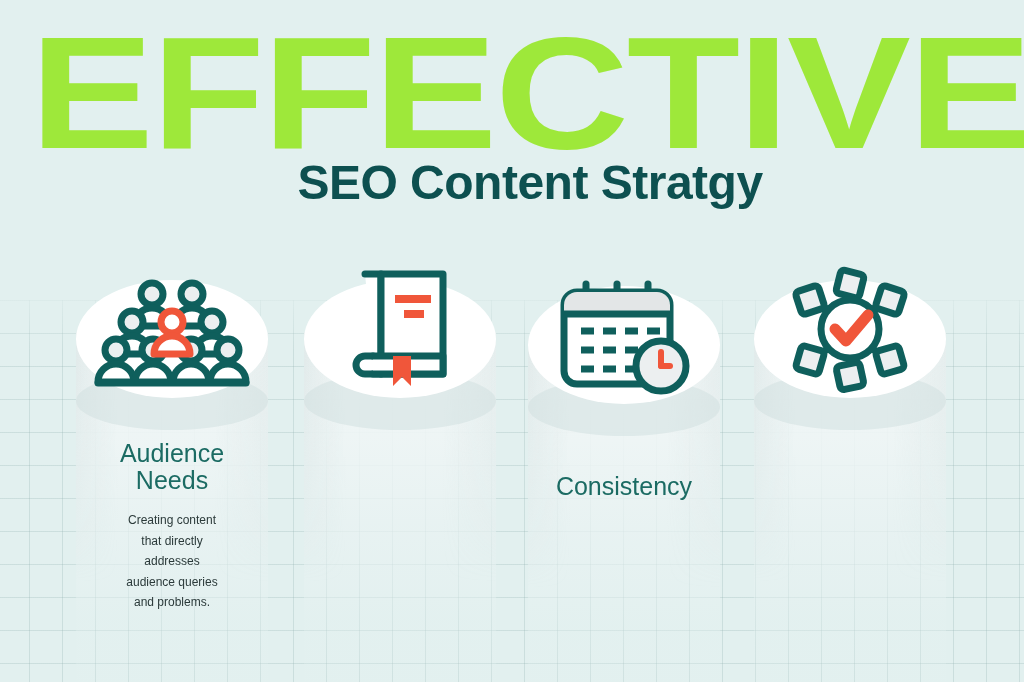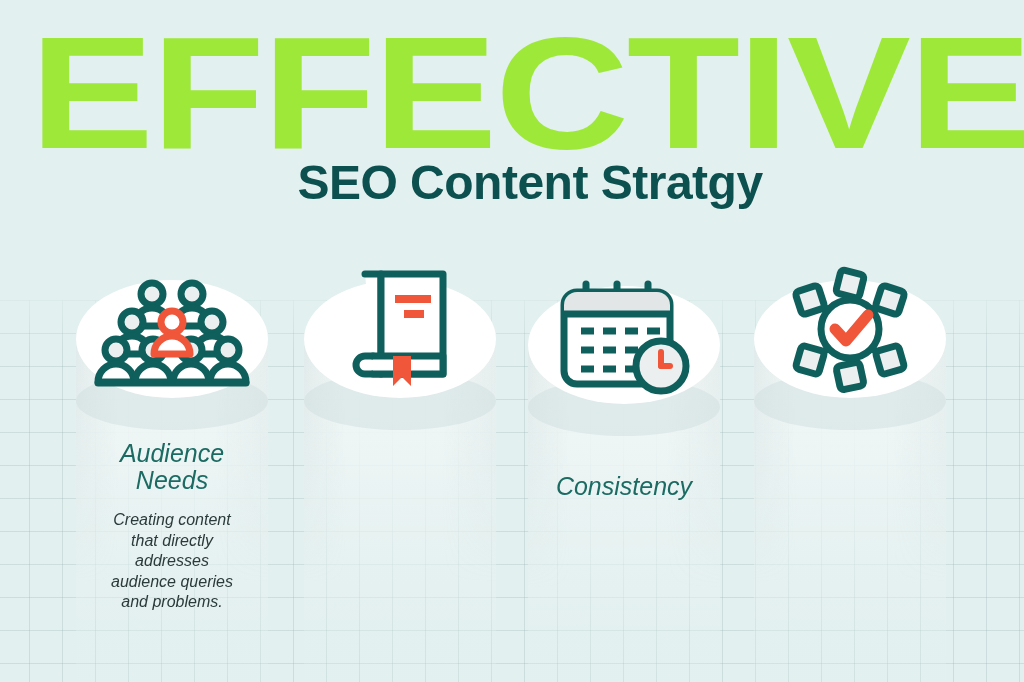--- a/index.html
+++ b/index.html
@@ -175,36 +175,35 @@
   }
   .pillar-icon svg { display: block; overflow: visible; }
 
   
   .pillar-text {
     position: absolute;
     left: -14px;
     top: 168px;
     width: 240px;
     text-align: center;
-    font-style: italic;
   }
   .pillar-heading {
     font-family: "Liberation Sans", sans-serif;
     font-weight: 400;
     font-size: 25px;
     line-height: 27px;
     color: #1b6b63;
     margin: 0 0 7px 0;
     white-space: pre-line;
   }
   .pillar-heading.single-line { padding-top: 27px; }
   .pillar-desc {
     font-family: "Liberation Sans", sans-serif;
     font-weight: 400;
-    font-size: 16px;
+    font-size: 12px;
     line-height: 20.5px;
     color: #2b3a3a;
     margin: 16px;
     white-space: pre-line;
     text-align: center;
   }
 </style>
 </head>
 <body>
 

